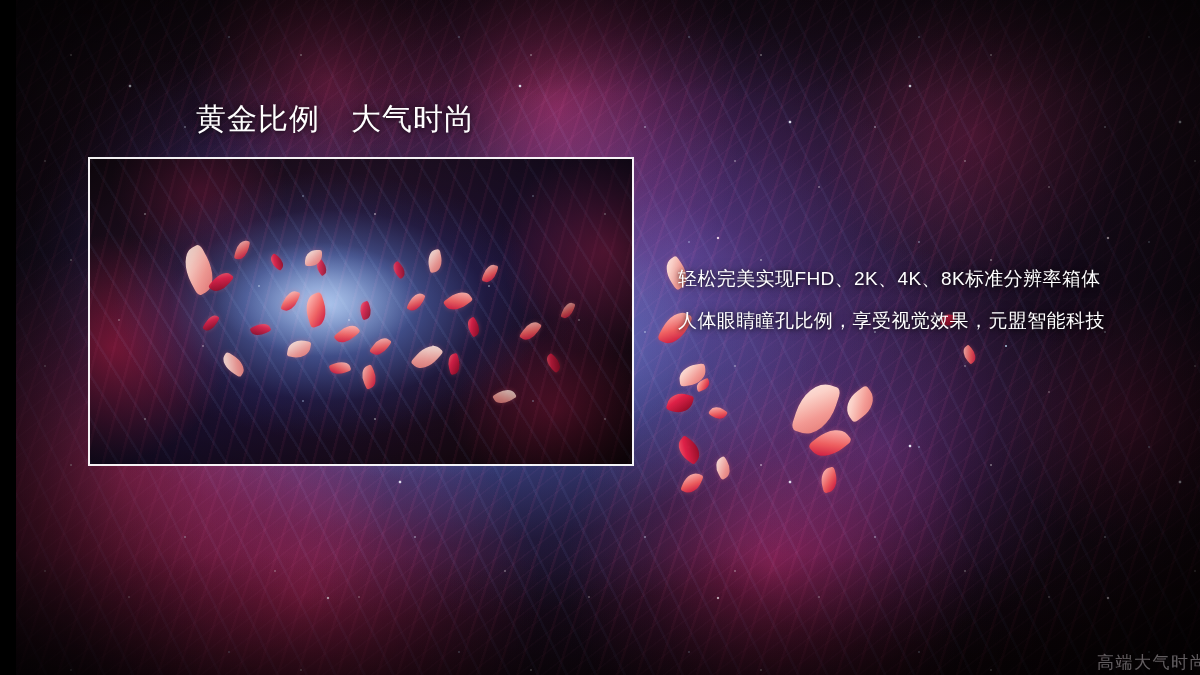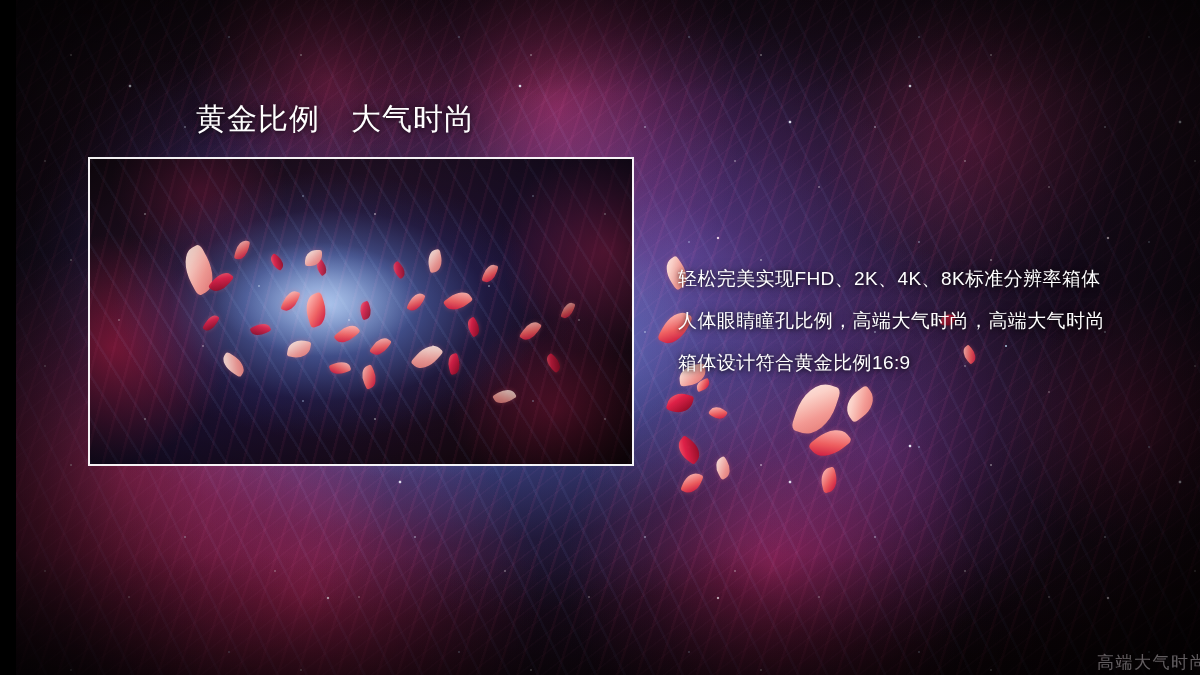--- a/index.html
+++ b/index.html
@@ -265,19 +265,18 @@
       <div class="petal" style="left: 802px; top: 424px; width: 24px; height: 38px; transform: rotate(52deg); opacity: 0.96;"></div>
       <div class="petal" style="left: 805px; top: 468px; width: 16px; height: 24px; transform: rotate(-14deg); opacity: 0.94;"></div>
       <div class="petal deep" style="left: 925px; top: 314px; width: 14px; height: 12px; transform: rotate(12deg); opacity: 0.9;"></div>
       <div class="petal" style="left: 948px; top: 346px; width: 11px; height: 17px; transform: rotate(-40deg); opacity: 0.88;"></div>
     </div>
 
   <div id="headline">黄金比例　大气时尚</div>
 
   <div id="body-copy">
     <div class="line">轻松完美实现FHD、2K、4K、8K标准分辨率箱体</div>
-    <div class="line">人体眼睛瞳孔比例，高端大气时尚，高端大气时尚</div>
-    <div class="line">箱体设计符合黄金比例16:9</div>
+    <div class="line">人体眼睛瞳孔比例，享受视觉效果，元盟智能科技</div>
   </div>
 
   <div id="watermark">高端大气时尚</div>
 
 </div>
 
 </body></html>

